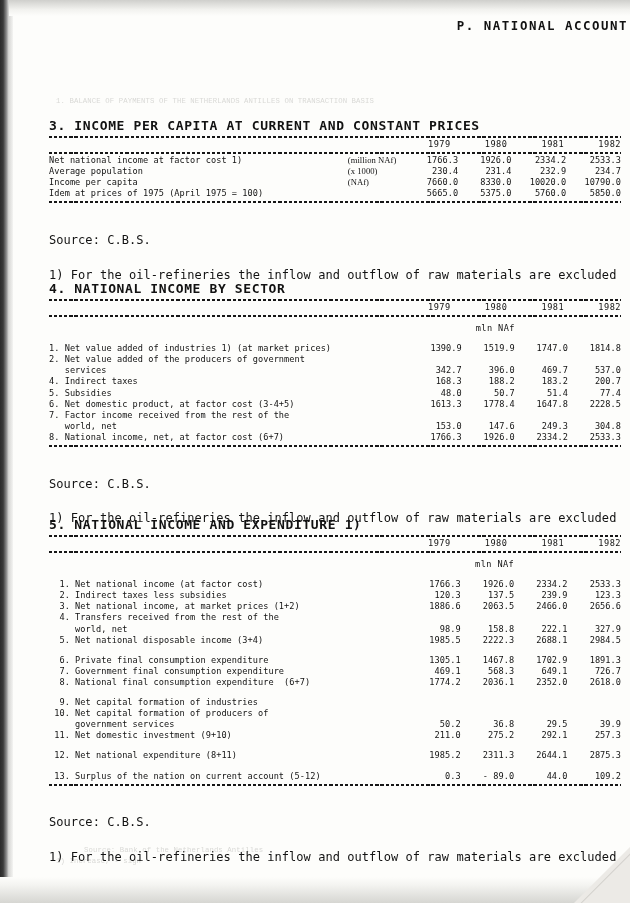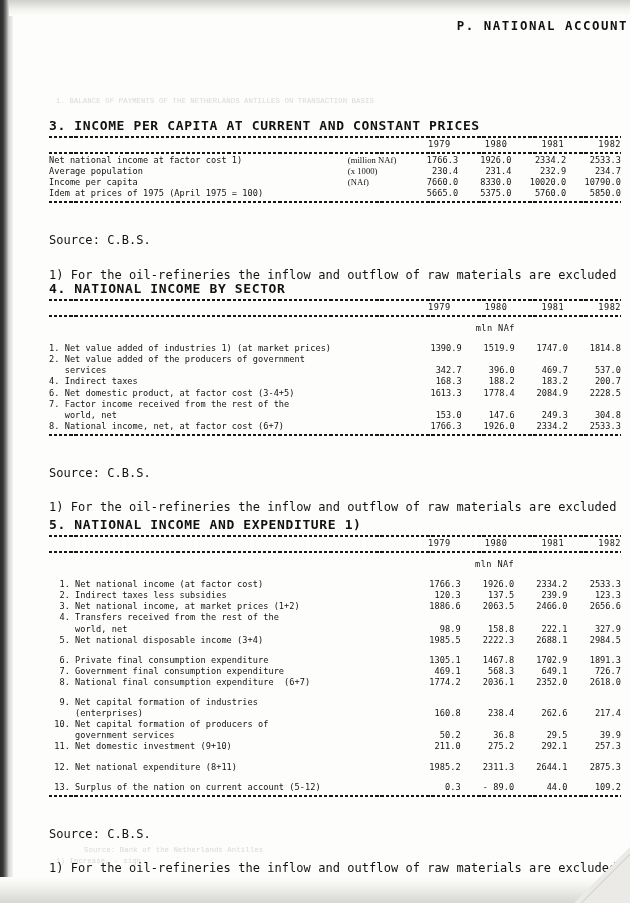--- a/index.html
+++ b/index.html
@@ -252,24 +252,31 @@
         <td class="num cn">537.0</td>
       </tr>
       <tr>
         <td class="lbl">4. Indirect taxes</td>
         <td class="num cn">168.3</td>
         <td class="num cn">188.2</td>
         <td class="num cn">183.2</td>
         <td class="num cn">200.7</td>
       </tr>
       <tr>
+        <td class="lbl">5. Subsidies</td>
+        <td class="num cn">48.0</td>
+        <td class="num cn">50.7</td>
+        <td class="num cn">51.4</td>
+        <td class="num cn">77.4</td>
+      </tr>
+      <tr>
         <td class="lbl">6. Net domestic product, at factor cost (3-4+5)</td>
         <td class="num cn">1613.3</td>
         <td class="num cn">1778.4</td>
-        <td class="num cn">2084.9</td>
+        <td class="num cn">1647.8</td>
         <td class="num cn">2228.5</td>
       </tr>
       <tr>
         <td class="lbl">7. Factor income received from the rest of the</td>
         <td class="num cn"></td>
         <td class="num cn"></td>
         <td class="num cn"></td>
         <td class="num cn"></td>
       </tr>
       <tr>
@@ -399,27 +406,20 @@
           </tr>
 
       <tr>
         <td class="lbl">  9. Net capital formation of industries</td>
         <td class="num cn"></td>
         <td class="num cn"></td>
         <td class="num cn"></td>
         <td class="num cn"></td>
       </tr>
       <tr>
-        <td class="lbl">     (enterprises)</td>
-        <td class="num cn">160.8</td>
-        <td class="num cn">238.4</td>
-        <td class="num cn">262.6</td>
-        <td class="num cn">217.4</td>
-      </tr>
-      <tr>
         <td class="lbl"> 10. Net capital formation of producers of</td>
         <td class="num cn"></td>
         <td class="num cn"></td>
         <td class="num cn"></td>
         <td class="num cn"></td>
       </tr>
       <tr>
         <td class="lbl">     government services</td>
         <td class="num cn">50.2</td>
         <td class="num cn">36.8</td>

